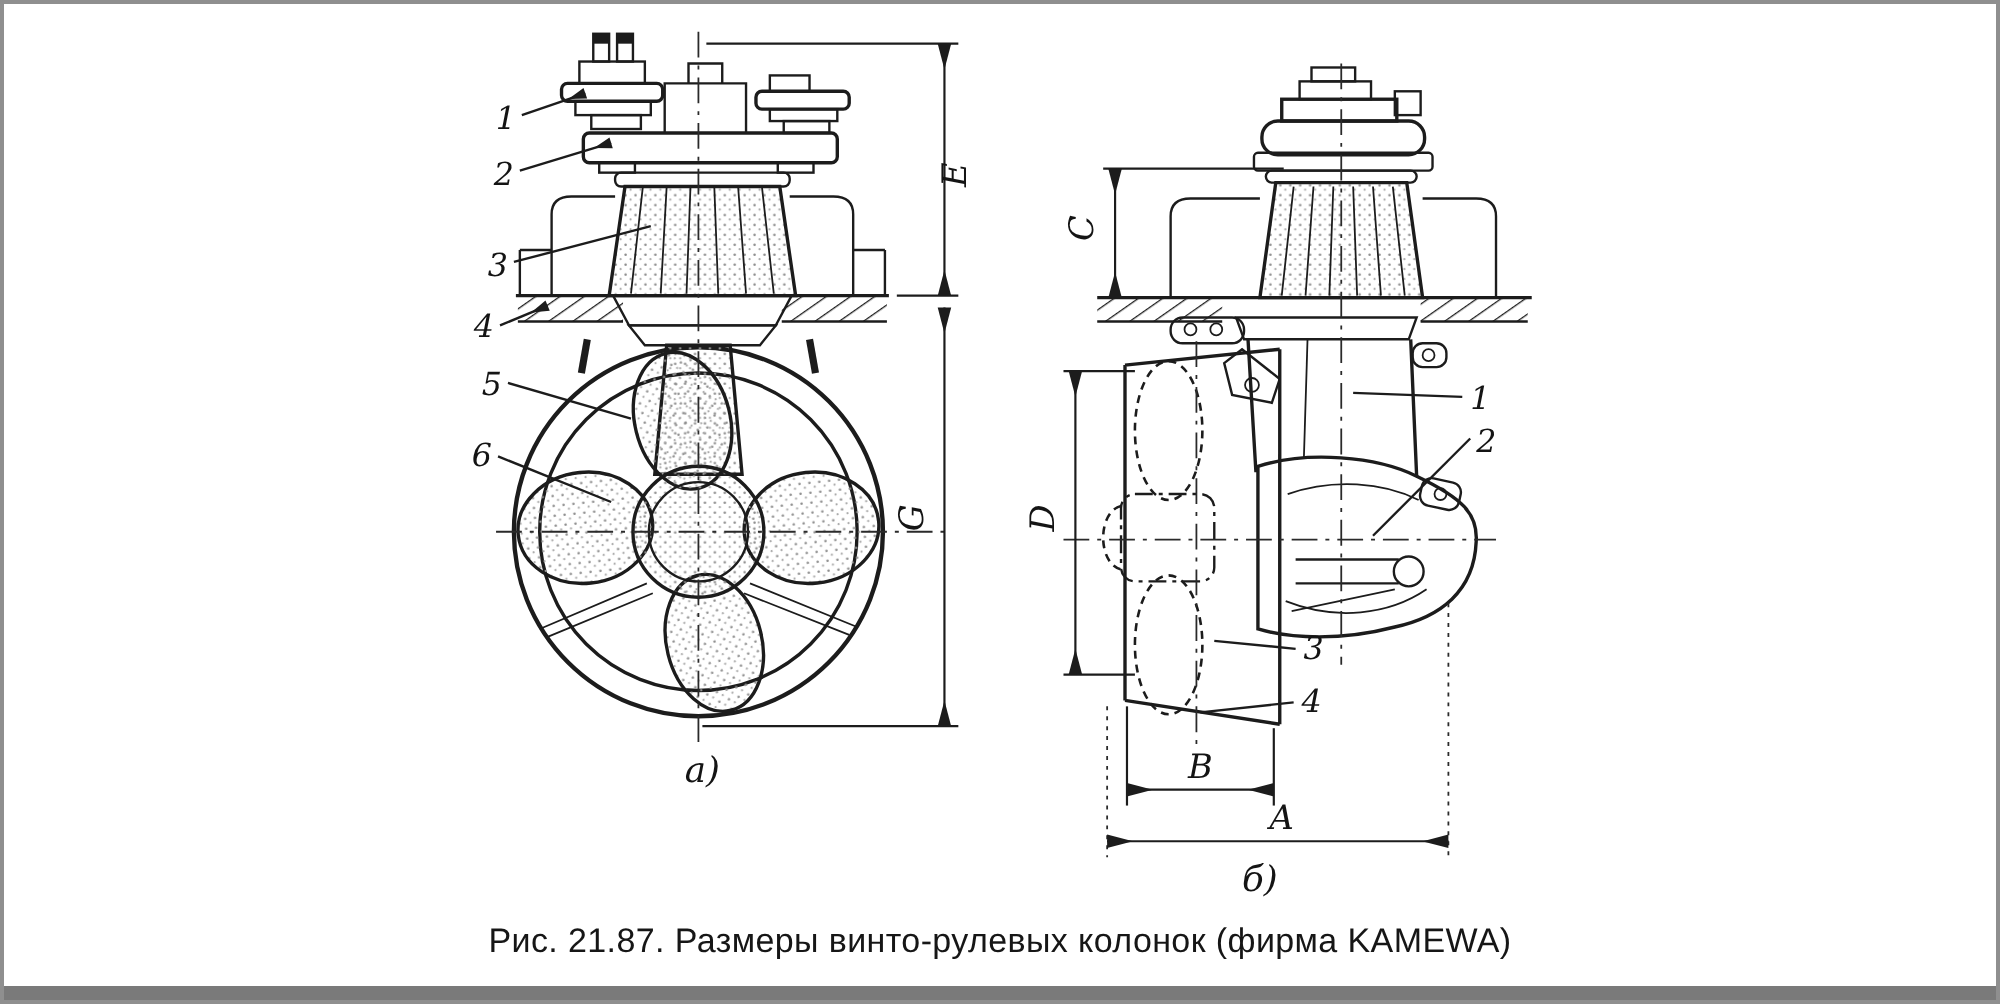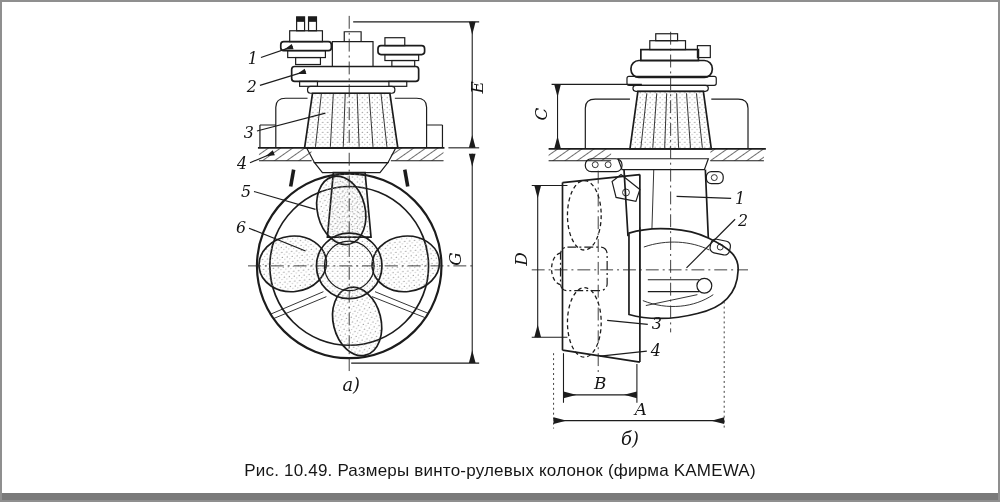--- a/index.html
+++ b/index.html
@@ -249,15 +249,15 @@
         <line class="leader" x1="608" y1="321" x2="649" y2="325"></line>
         <text class="ptxt" x="653" y="330">3</text>
         <line class="leader" x1="601" y1="357" x2="648" y2="352"></line>
         <text class="ptxt" x="652" y="357">4</text>
       </g>
 
       <text class="stxt" x="631" y="447" text-anchor="middle">б)</text>
     </g>
   </svg>
 
-  <div class="caption">Рис. 10.49. Размеры винто-рулевых колонок (фирма KAMEWA)</div>
+  <div class="caption">Рис. 21.87. Размеры винто-рулевых колонок (фирма KAMEWA)</div>
   <div class="bottom-bar"></div>
 </div>
 
 </body></html>

